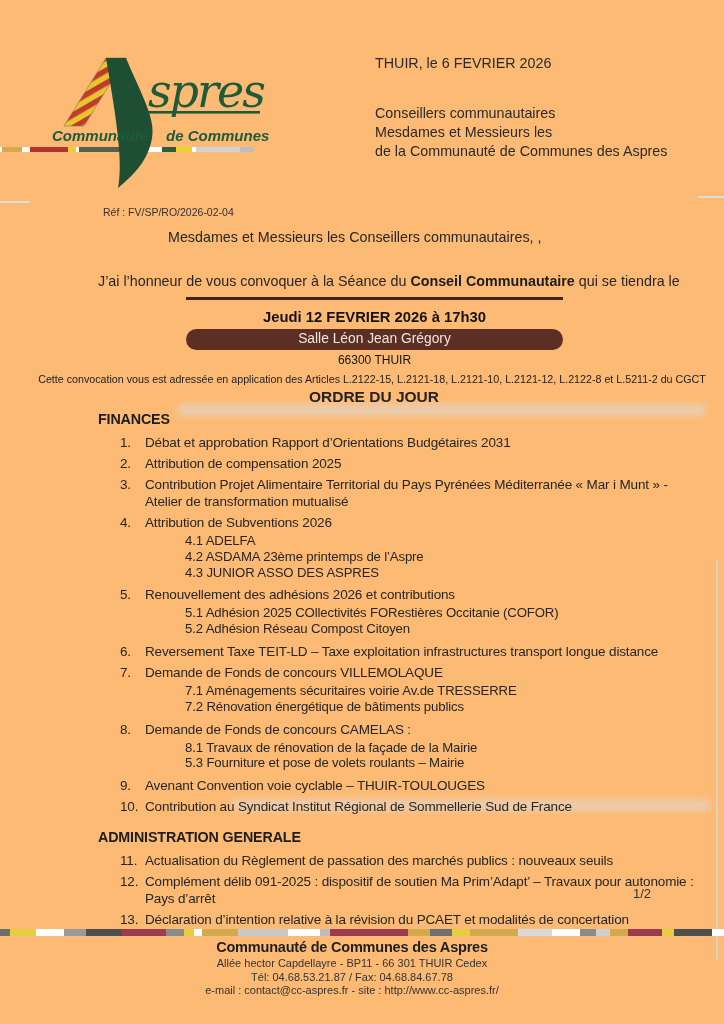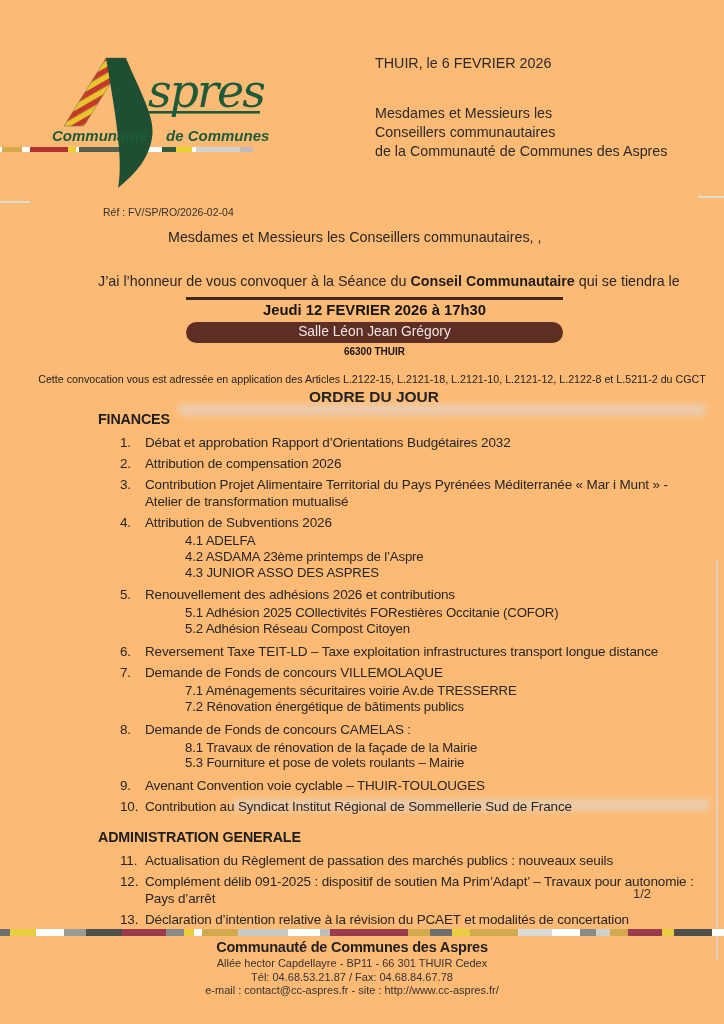--- a/index.html
+++ b/index.html
@@ -32,23 +32,23 @@
   .addr-line { line-height:19px; }
 
   .ref { position:absolute; left:103px; top:206px; font-size:10.5px; color:#333; }
   .salutation { position:absolute; left:168px; top:229px; font-size:14.3px; }
   .intro { position:absolute; left:98px; top:273px; font-size:14.3px; }
   .intro b { color:#1c1c1c; }
 
   
   .meeting-box { position:absolute; left:186px; top:297px; width:377px; text-align:center; }
   .mb-topline { height:3px; background:#41241c; }
-  .mb-date { font-weight:bold; font-size:14.8px; color:#141414; padding:2px 0 4px; }
+  .mb-date { font-weight:bold; font-size:14.8px; color:#141414; padding:9px 0 4px; }
   .mb-band { color:#f2e6df; font-size:13.8px; line-height:16px; padding:2px 0 3px;border-radius:16px; }
-  .mb-city { font-weight:bold; font-size:10px; color:#141414; padding:3px 0 0; }
+  .mb-city { font-weight:normal; font-size:12px; color:#141414; padding:3px 0 0; }
 
   .legal { position:absolute; left:10px; top:373px; width:724px; text-align:center; font-size:10.7px; color:#222; }
   .agenda-title { position:absolute; left:12px; top:388px; width:724px; text-align:center; font-weight:bold; font-size:15.5px; color:#232323; }
 
   
   .agenda { position:absolute; left:98px; top:411px; width:600px; font-size:13.5px; letter-spacing:-0.15px; }
   .section-heading { font-weight:bold; font-size:14.3px; margin:0 0 7px; color:#1d1d1d; }
   .section + .section { margin-top:14px; }
   .item { display:flex; margin-bottom:4px; line-height:17px; }
   .item .num { flex:none; width:47px; padding-left:22px; box-sizing:border-box; }
@@ -103,22 +103,22 @@
       <text x="100" y="57" font-family="DejaVu Serif, serif" font-style="italic" font-size="46" letter-spacing="-2" fill="#1e5b3b">spres</text>
       <rect x="100" y="61" width="112" height="2.6" fill="#1e5b3b"></rect>
 
       <text x="4" y="91" font-family="Liberation Sans, sans-serif" font-style="italic" font-weight="bold" font-size="15" fill="#1e5b3b">Communauté</text>
       <text x="118" y="91" font-family="Liberation Sans, sans-serif" font-style="italic" font-weight="bold" font-size="15" fill="#1e5b3b">de Communes</text>
     </svg>
   </div>
 
   <div class="head-right">
     <div class="date-line">THUIR, le 6 FEVRIER 2026</div>
+    <div class="addr-line">Conseillers communautaires</div>
     <div class="addr-line">Mesdames et Messieurs les</div>
-    <div class="addr-line">Conseillers communautaires</div>
     <div class="addr-line">de la Communauté de Communes des Aspres</div>
   </div>
 
   <div class="ref">Réf : FV/SP/RO/2026-02-04</div>
 
   <div class="salutation">Mesdames et Messieurs les Conseillers communautaires, ,</div>
 
   <div class="intro"><span>J’ai l’honneur de vous convoquer à la Séance du </span><b>Conseil Communautaire</b><span> qui se tiendra le</span></div>
 
   <div class="meeting-box">
@@ -133,27 +133,27 @@
   <div class="legal">Cette convocation vous est adressée en application des Articles L.2122-15, L.2121-18, L.2121-10, L.2121-12, L.2122-8 et L.5211-2 du CGCT</div>
 
   <div class="agenda-title">ORDRE DU JOUR</div>
 
   <div class="agenda">
       <div class="section">
         <div class="section-heading">FINANCES</div>
         <div class="item">
           <div class="num">1.</div>
           <div class="txt">
-            <div>Débat et approbation Rapport d’Orientations Budgétaires 2032</div>
+            <div>Débat et approbation Rapport d’Orientations Budgétaires 2031</div>
           </div>
         </div>
         <div class="item">
           <div class="num">2.</div>
           <div class="txt">
-            <div>Attribution de compensation 2026</div>
+            <div>Attribution de compensation 2025</div>
           </div>
         </div>
         <div class="item">
           <div class="num">3.</div>
           <div class="txt">
             <div>Contribution Projet Alimentaire Territorial du Pays Pyrénées Méditerranée « Mar i Munt » -</div>
             <div>Atelier de transformation mutualisé</div>
           </div>
         </div>
         <div class="item">

